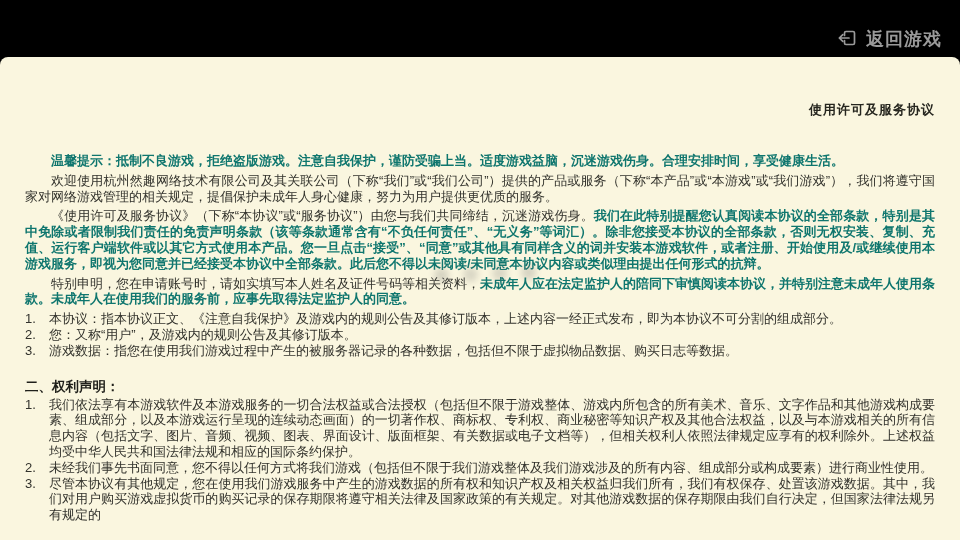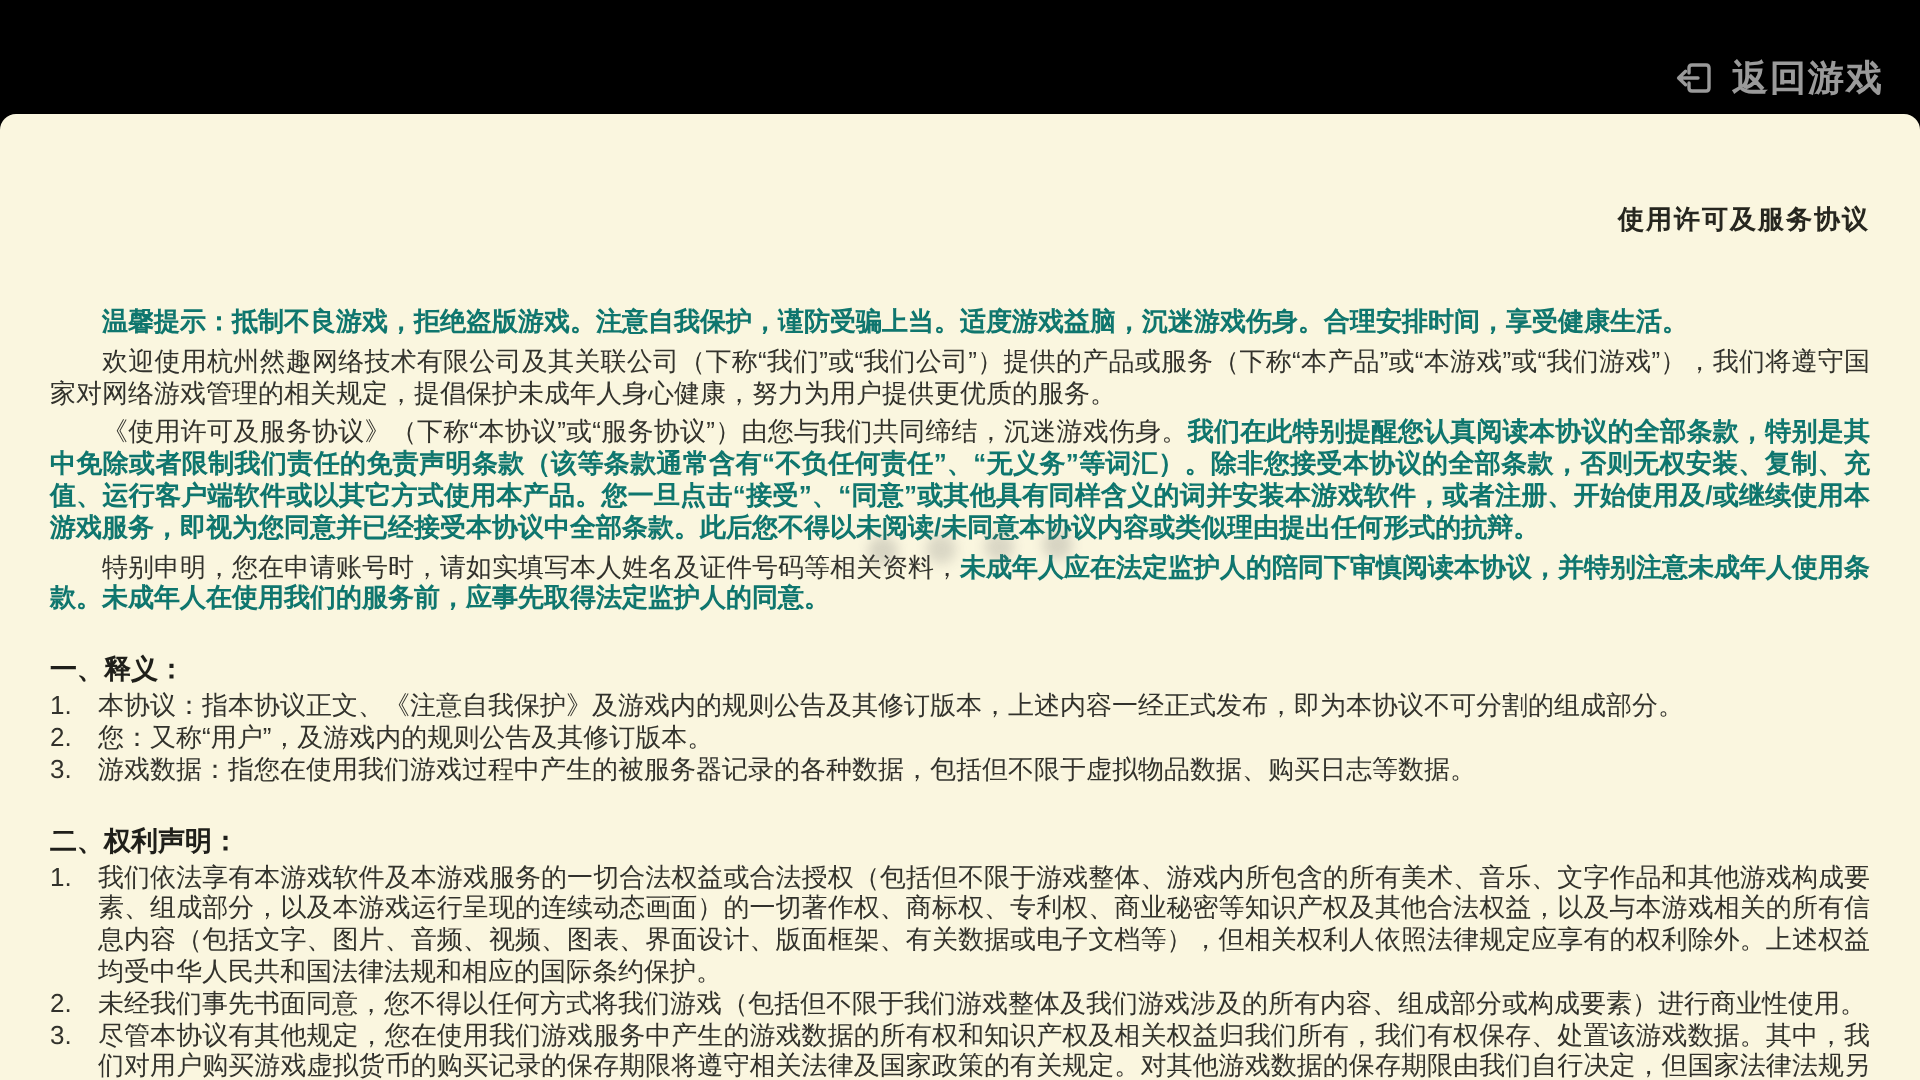--- a/index.html
+++ b/index.html
@@ -9,21 +9,21 @@
     font-family:"Liberation Sans","DejaVu Sans",sans-serif;
     -webkit-font-smoothing:antialiased;
   }
   
   .topbar{
     height:57px;width:960px;background:#000;
     display:flex;align-items:center;justify-content:flex-end;
     box-sizing:border-box;padding-right:16px;
   }
   .back-btn{
-    display:flex;align-items:center;gap:8px;
+    display:flex;align-items:flex-start;gap:8px;
     background:none;border:none;cursor:pointer;padding:4px 2px;
     color:#9a9a9a;font-size:18px;font-weight:600;
     font-family:"Liberation Sans","DejaVu Sans",sans-serif;
     letter-spacing:1px;
     margin-top:20px;
   }
   .back-btn svg{display:block;}
   
   .panel{
     position:relative;
@@ -98,21 +98,20 @@
 
   <main class="panel">
     <h1 class="doc-title">使用许可及服务协议</h1>
     <div id="paragraphs">
         <p class="para"><b>温馨提示：抵制不良游戏，拒绝盗版游戏。注意自我保护，谨防受骗上当。适度游戏益脑，沉迷游戏伤身。合理安排时间，享受健康生活。</b></p>
         <p class="para"><span>欢迎使用杭州然趣网络技术有限公司及其关联公司（下称“我们”或“我们公司”）提供的产品或服务（下称“本产品”或“本游戏”或“我们游戏”），我们将遵守国家对网络游戏管理的相关规定，提倡保护未成年人身心健康，努力为用户提供更优质的服务。</span></p>
         <p class="para"><span>《使用许可及服务协议》（下称“本协议”或“服务协议”）由您与我们共同缔结，沉迷游戏伤身。</span><b>我们在此特别提醒您认真阅读本协议的全部条款，特别是其中免除或者限制我们责任的免责声明条款（该等条款通常含有“不负任何责任”、“无义务”等词汇）。除非您接受本协议的全部条款，否则无权安装、复制、充值、运行客户端软件或以其它方式使用本产品。您一旦点击“接受”、“同意”或其他具有同样含义的词并安装本游戏软件，或者注册、开始使用及/或继续使用本游戏服务，即视为您同意并已经接受本协议中全部条款。此后您不得以未阅读/未同意本协议内容或类似理由提出任何形式的抗辩。</b></p>
         <p class="para"><span>特别申明，您在申请账号时，请如实填写本人姓名及证件号码等相关资料，</span><b>未成年人应在法定监护人的陪同下审慎阅读本协议，并特别注意未成年人使用条款。未成年人在使用我们的服务前，应事先取得法定监护人的同意。</b></p>
       </div>
     <div id="sections">
-        <div class="sec-heading">一、释义：</div>
         <div class="sec-item">
           <span class="num">1.</span>
           <span class="txt">本协议：指本协议正文、《注意自我保护》及游戏内的规则公告及其修订版本，上述内容一经正式发布，即为本协议不可分割的组成部分。</span>
         </div>
         <div class="sec-item">
           <span class="num">2.</span>
           <span class="txt">您：又称“用户”，及游戏内的规则公告及其修订版本。</span>
         </div>
         <div class="sec-item">
           <span class="num">3.</span>

